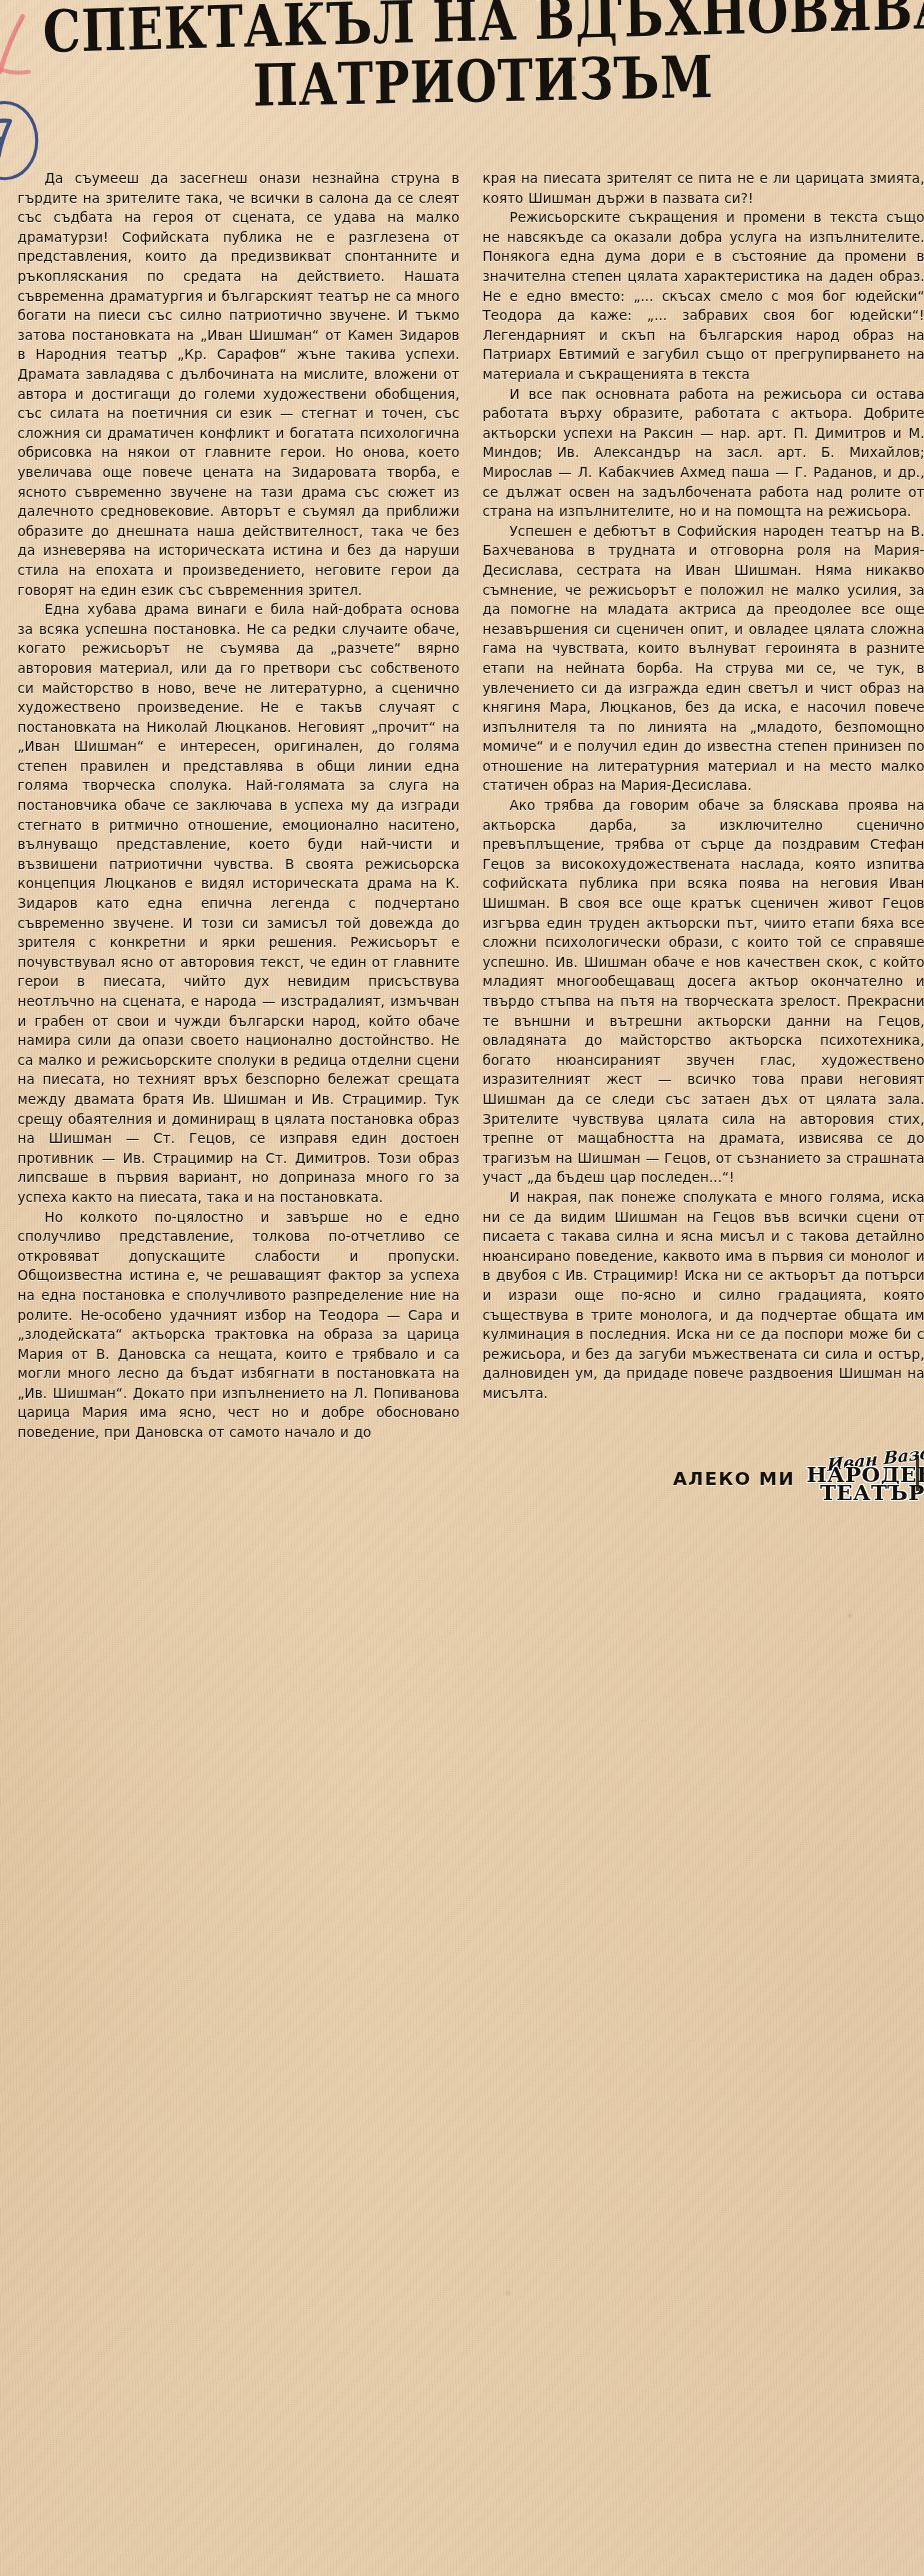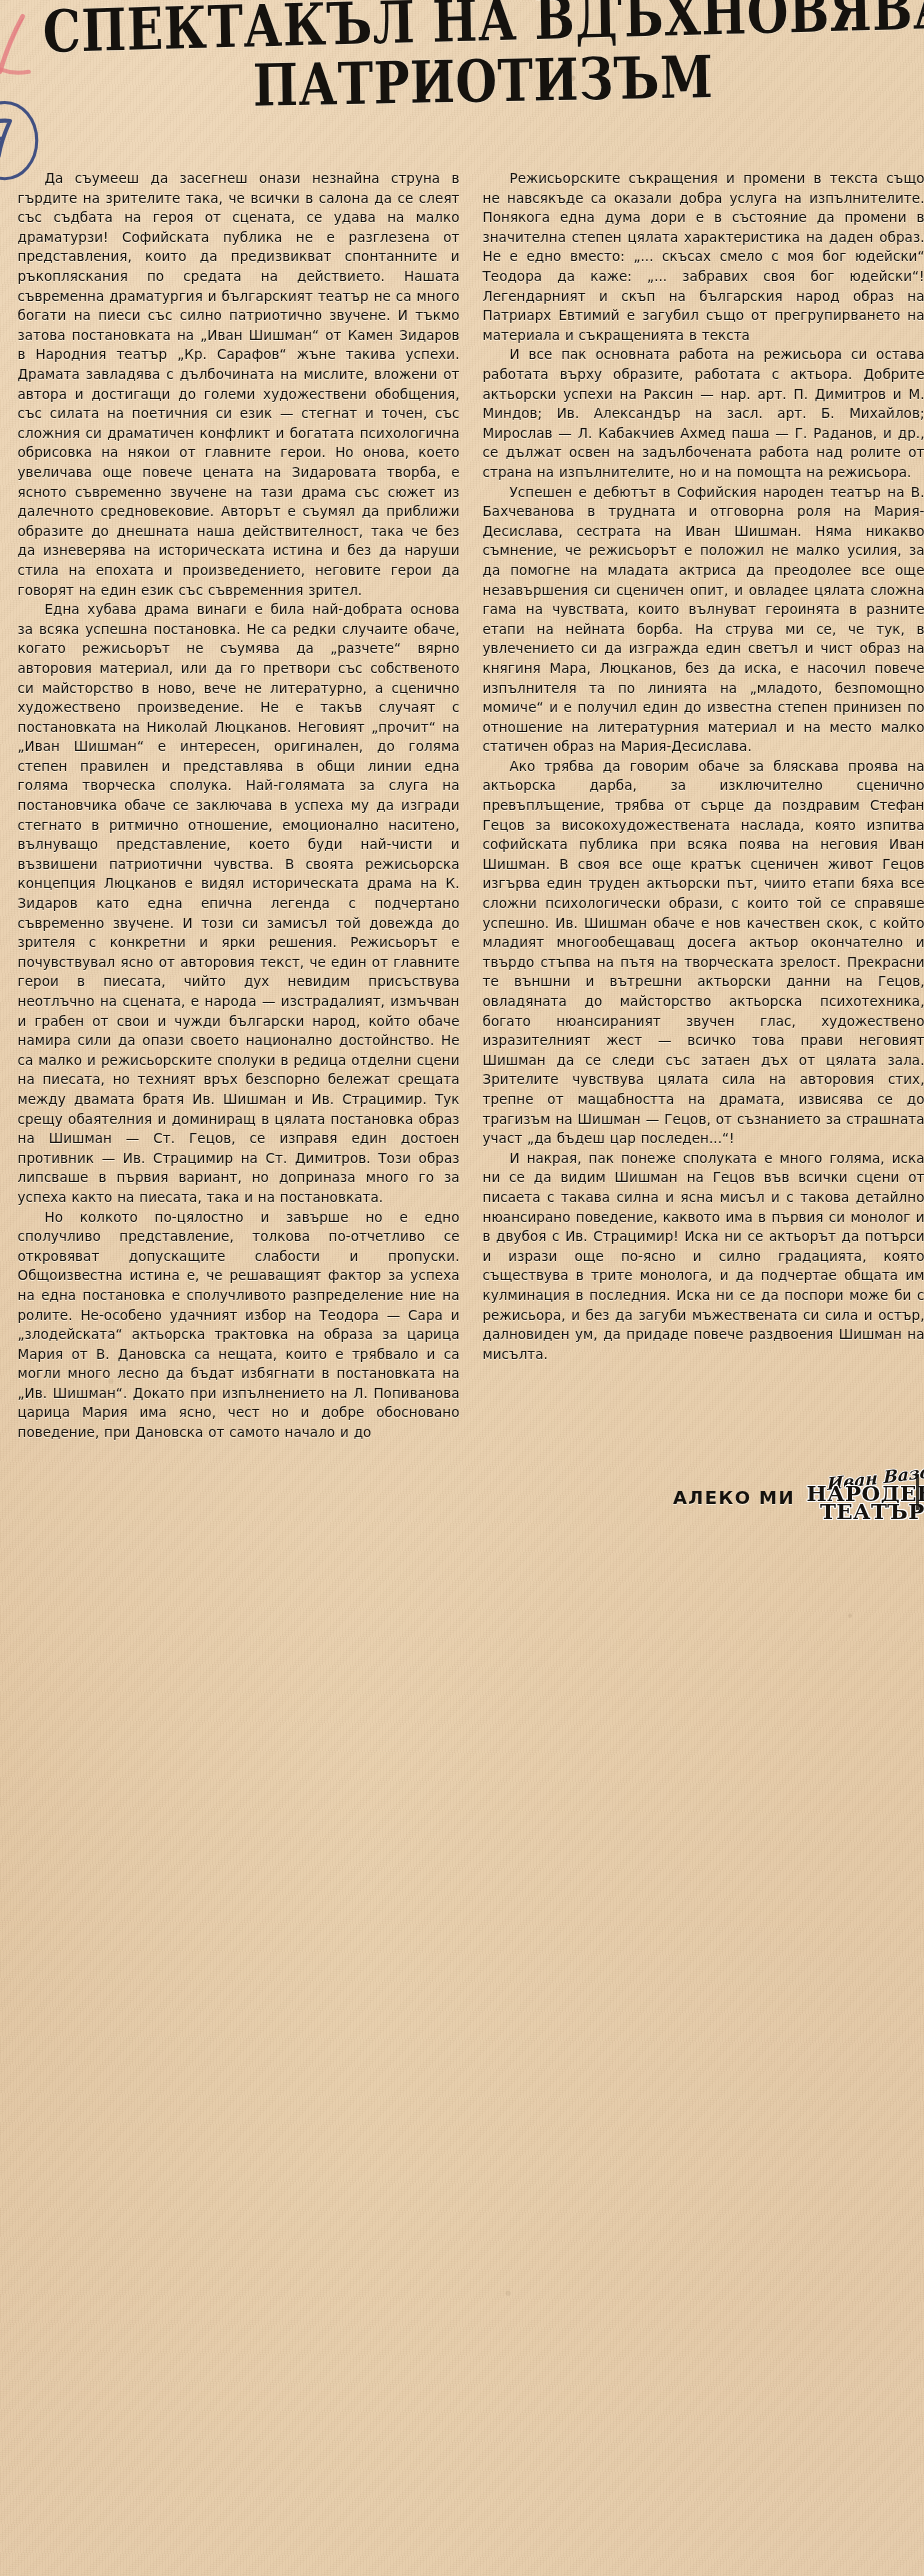--- a/index.html
+++ b/index.html
@@ -100,21 +100,21 @@
     text-indent:2.0em;
     letter-spacing:.004em;
     word-spacing:.035em;
     text-shadow:0 0.5px 0 rgba(255,246,228,.9);
     -webkit-font-smoothing:antialiased;
   }
   .col p.noindent{ text-indent:0; }
   
   .byline-row{
     position:relative;
-    margin-top:23px;
+    margin-top:4px;
     padding:0 14.4px 0 17.5px;
     height:61px;
   }
   .byline{
     position:absolute;
     left:673px; top:21.6px;
     font-family:"DejaVu Sans", sans-serif;
     font-weight:700;
     font-size:18px;
     letter-spacing:.08em;
@@ -185,20 +185,21 @@
     <span class="hl-line hl2">ПАТРИОТИЗЪМ</span>
   </div>
 
   <div class="cols">
     <div class="col">
       <p>Да съумееш да засегнеш онази незнайна струна в гърдите на зрителите така, че всички в салона да се слеят със съдбата на героя от сцената, се удава на малко драматурзи! Софийската публика не е разглезена от представления, които да предизвикват спонтанните и ръкопляскания по средата на действието. Нашата съвременна драматургия и българският театър не са много богати на пиеси със силно патриотично звучене. И тъкмо затова постановката на „Иван Шишман“ от Камен Зидаров в Народния театър „Кр. Сарафов“ жъне такива успехи. Драмата завладява с дълбочината на мислите, вложени от автора и достигащи до големи художествени обобщения, със силата на поетичния си език — стегнат и точен, със сложния си драматичен конфликт и богатата психологична обрисовка на някои от главните герои. Но онова, което увеличава още повече цената на Зидаровата творба, е ясното съвременно звучене на тази драма със сюжет из далечното средновековие. Авторът е съумял да приближи образите до днешната наша действителност, така че без да изневерява на историческата истина и без да наруши стила на епохата и произведението, неговите герои да говорят на един език със съвременния зрител.</p>
       <p>Една хубава драма винаги е била най-добрата основа за всяка успешна постановка. Не са редки случаите обаче, когато режисьорът не съумява да „разчете“ вярно авторовия материал, или да го претвори със собственото си майсторство в ново, вече не литературно, а сценично художествено произведение. Не е такъв случаят с постановката на Николай Люцканов. Неговият „прочит“ на „Иван Шишман“ е интересен, оригинален, до голяма степен правилен и представлява в общи линии една голяма творческа сполука. Най-голямата за слуга на постановчика обаче се заключава в успеха му да изгради стегнато в ритмично отношение, емоционално наситено, вълнуващо представление, което буди най-чисти и възвишени патриотични чувства. В своята режисьорска концепция Люцканов е видял историческата драма на К. Зидаров като една епична легенда с подчертано съвременно звучене. И този си замисъл той довежда до зрителя с конкретни и ярки решения. Режисьорът е почувствувал ясно от авторовия текст, че един от главните герои в пиесата, чийто дух невидим присъствува неотлъчно на сцената, е народа — изстрадалият, измъчван и грабен от свои и чужди български народ, който обаче намира сили да опази своето национално достойнство. Не са малко и режисьорските сполуки в редица отделни сцени на пиесата, но техният връх безспорно бележат срещата между двамата братя Ив. Шишман и Ив. Страцимир. Тук срещу обаятелния и доминиращ в цялата постановка образ на Шишман — Ст. Гецов, се изправя един достоен противник — Ив. Страцимир на Ст. Димитров. Този образ липсваше в първия вариант, но доприназа много го за успеха както на пиесата, така и на постановката.</p>
       <p>Но колкото по-цялостно и завърше но е едно сполучливо представление, толкова по-отчетливо се откровяват допускащите слабости и пропуски. Общоизвестна истина е, че решаващият фактор за успеха на една постановка е сполучливото разпределение ние на ролите. Не-особено удачният избор на Теодора — Сара и „злодейската“ актьорска трактовка на образа за царица Мария от В. Дановска са нещата, които е трябвало и са могли много лесно да бъдат избягнати в постановката на „Ив. Шишман“. Докато при изпълнението на Л. Попиванова царица Мария има ясно, чест но и добре обосновано поведение, при Дановска от самото начало и до</p>
     </div>
     <div class="col">
+      <p class="noindent">края на пиесата зрителят се пита не е ли царицата змията, която Шишман държи в пазвата си?!</p>
       <p>Режисьорските съкращения и промени в текста също не навсякъде са оказали добра услуга на изпълнителите. Понякога една дума дори е в състояние да промени в значителна степен цялата характеристика на даден образ. Не е едно вместо: „... скъсах смело с моя бог юдейски“ Теодора да каже: „... забравих своя бог юдейски“! Легендарният и скъп на българския народ образ на Патриарх Евтимий е загубил също от прегрупирването на материала и съкращенията в текста</p>
       <p>И все пак основната работа на режисьора си остава работата върху образите, работата с актьора. Добрите актьорски успехи на Раксин — нар. арт. П. Димитров и М. Миндов; Ив. Александър на засл. арт. Б. Михайлов; Мирослав — Л. Кабакчиев Ахмед паша — Г. Раданов, и др., се дължат освен на задълбочената работа над ролите от страна на изпълнителите, но и на помощта на режисьора.</p>
       <p>Успешен е дебютът в Софийския народен театър на В. Бахчеванова в трудната и отговорна роля на Мария-Десислава, сестрата на Иван Шишман. Няма никакво съмнение, че режисьорът е положил не малко усилия, за да помогне на младата актриса да преодолее все още незавършения си сценичен опит, и овладее цялата сложна гама на чувствата, които вълнуват героинята в разните етапи на нейната борба. На струва ми се, че тук, в увлечението си да изгражда един светъл и чист образ на княгиня Мара, Люцканов, без да иска, е насочил повече изпълнителя та по линията на „младото, безпомощно момиче“ и е получил един до известна степен принизен по отношение на литературния материал и на место малко статичен образ на Мария-Десислава.</p>
       <p>Ако трябва да говорим обаче за бляскава проява на актьорска дарба, за изключително сценично превъплъщение, трябва от сърце да поздравим Стефан Гецов за високохудожествената наслада, която изпитва софийската публика при всяка поява на неговия Иван Шишман. В своя все още кратък сценичен живот Гецов изгърва един труден актьорски път, чиито етапи бяха все сложни психологически образи, с които той се справяше успешно. Ив. Шишман обаче е нов качествен скок, с който младият многообещаващ досега актьор окончателно и твърдо стъпва на пътя на творческата зрелост. Прекрасни те външни и вътрешни актьорски данни на Гецов, овладяната до майсторство актьорска психотехника, богато нюансираният звучен глас, художествено изразителният жест — всичко това прави неговият Шишман да се следи със затаен дъх от цялата зала. Зрителите чувствува цялата сила на авторовия стих, трепне от мащабността на драмата, извисява се до трагизъм на Шишман — Гецов, от съзнанието за страшната участ „да бъдеш цар последен...“!</p>
       <p>И накрая, пак понеже сполуката е много голяма, иска ни се да видим Шишман на Гецов във всички сцени от писаета с такава силна и ясна мисъл и с такова детайлно нюансирано поведение, каквото има в първия си монолог и в двубоя с Ив. Страцимир! Иска ни се актьорът да потърси и изрази още по-ясно и силно градацията, която съществува в трите монолога, и да подчертае общата им кулминация в последния. Иска ни се да поспори може би с режисьора, и без да загуби мъжествената си сила и остър, далновиден ум, да придаде повече раздвоения Шишман на мисълта.</p>
     </div>
   </div>
 
   <div class="byline-row">
     <div class="byline">АЛЕКО МИ</div>

